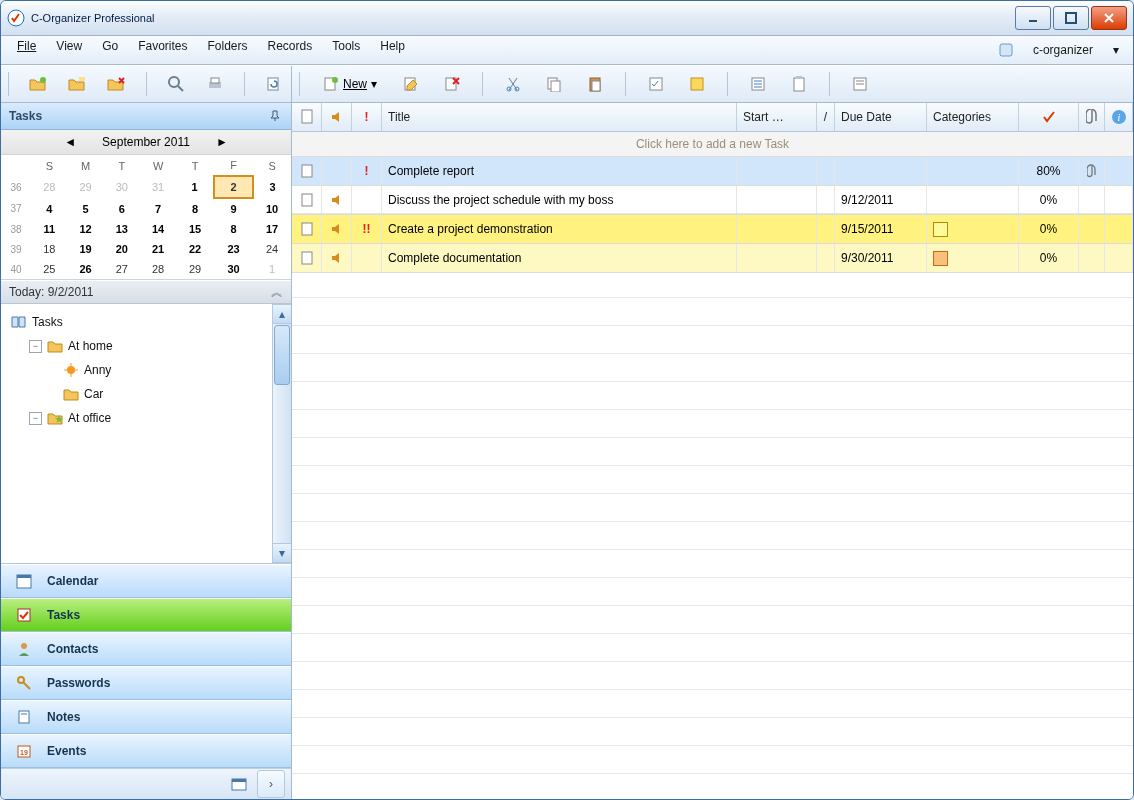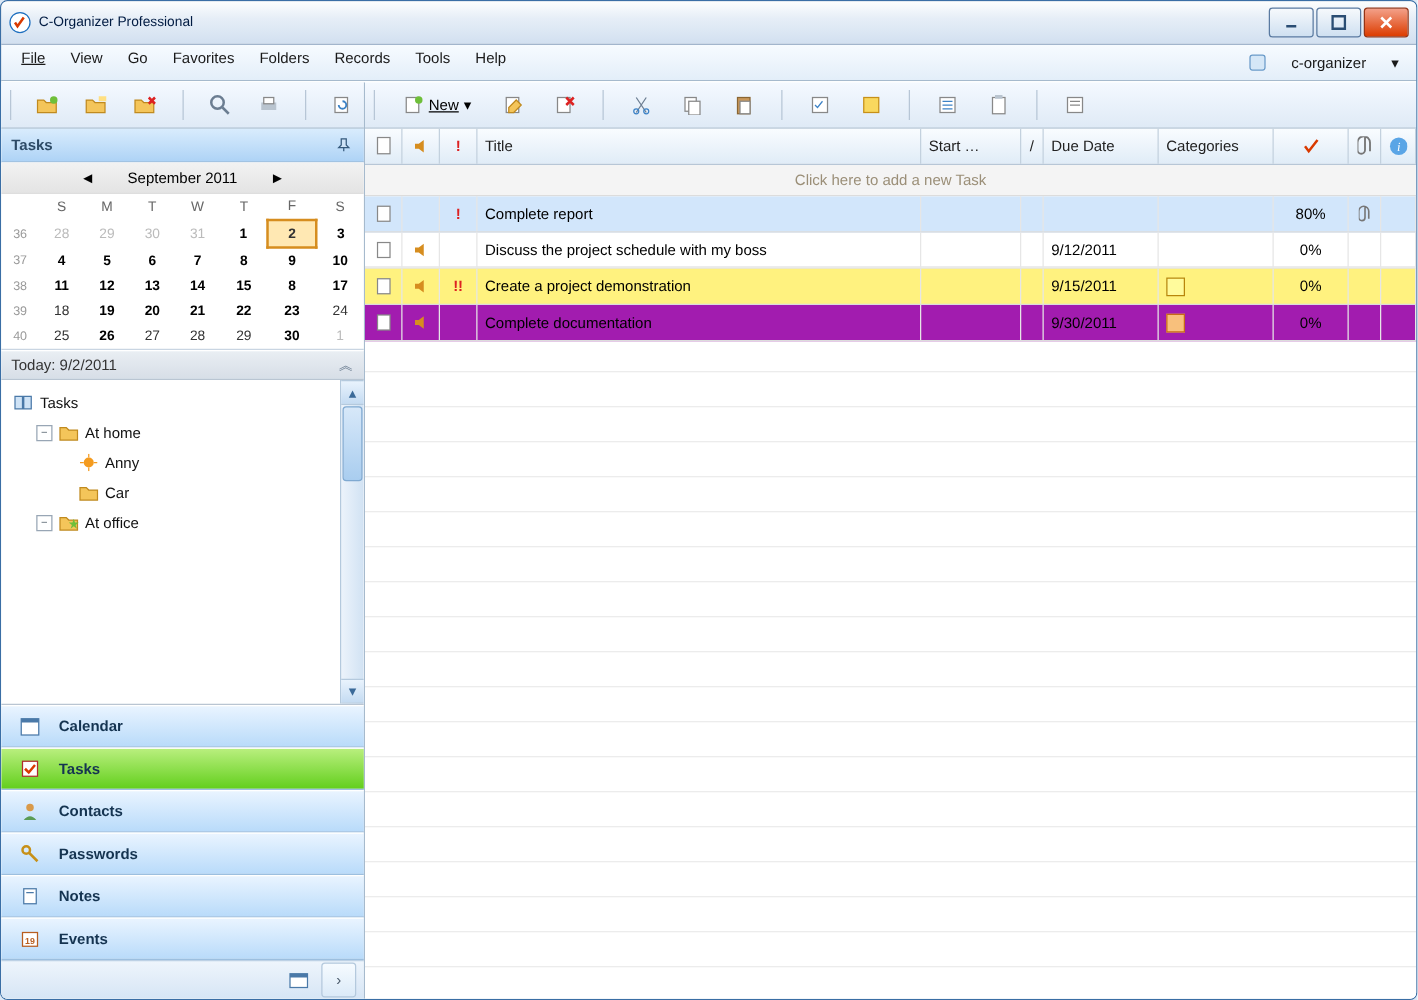--- a/index.html
+++ b/index.html
@@ -60,21 +60,21 @@
 .c-done{width:60px;justify-content:center}
 .c-att{width:26px;justify-content:center;padding:0}
 .c-info{width:28px;justify-content:center;padding:0;border-right:none}
 .addrow{height:24px;background:#f4f4f4;color:#9b8f78;display:flex;align-items:center;justify-content:center;border-bottom:1px solid #dcdcdc}
 .grid{flex:1;background:#fff;position:relative;overflow:hidden}
 .gridlines{position:absolute;inset:0;background-image:linear-gradient(#e6e6e6 1px,transparent 1px);background-size:100% 28px;background-position:0 0}
 .row{position:relative;height:28px;display:flex;align-items:center;border-bottom:1px solid #dcdcdc}
 .row .c{height:100%;display:flex;align-items:center;padding:0 6px;border-right:1px solid #e6e6e6;box-sizing:border-box}
 .row.sel{background:#d2e6fb}
 .row.yellow{background:#fff27f}
-.row.orange{background:#a21caf}
+.row.orange{background:#fef9c3}
 .catbox{width:13px;height:13px;border:1px solid #b8860b}
 .catbox.y{background:#fffb9c}
 .catbox.o{background:#f8c07c;border-color:#c76a18}
 svg{display:block}
 </style>
 </head>
 <body>
 
 <div class="window">
   <div class="titlebar">

